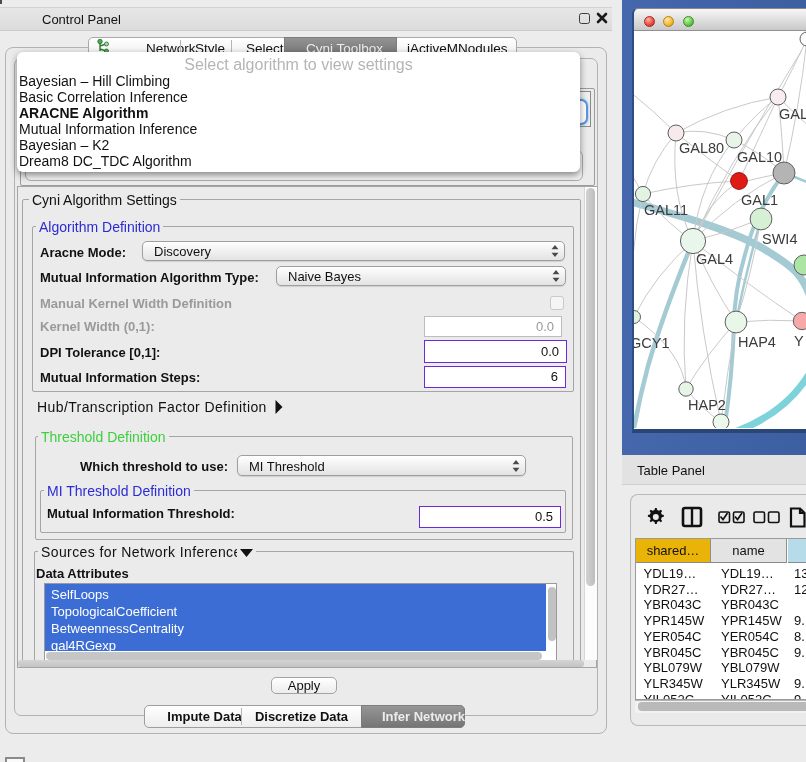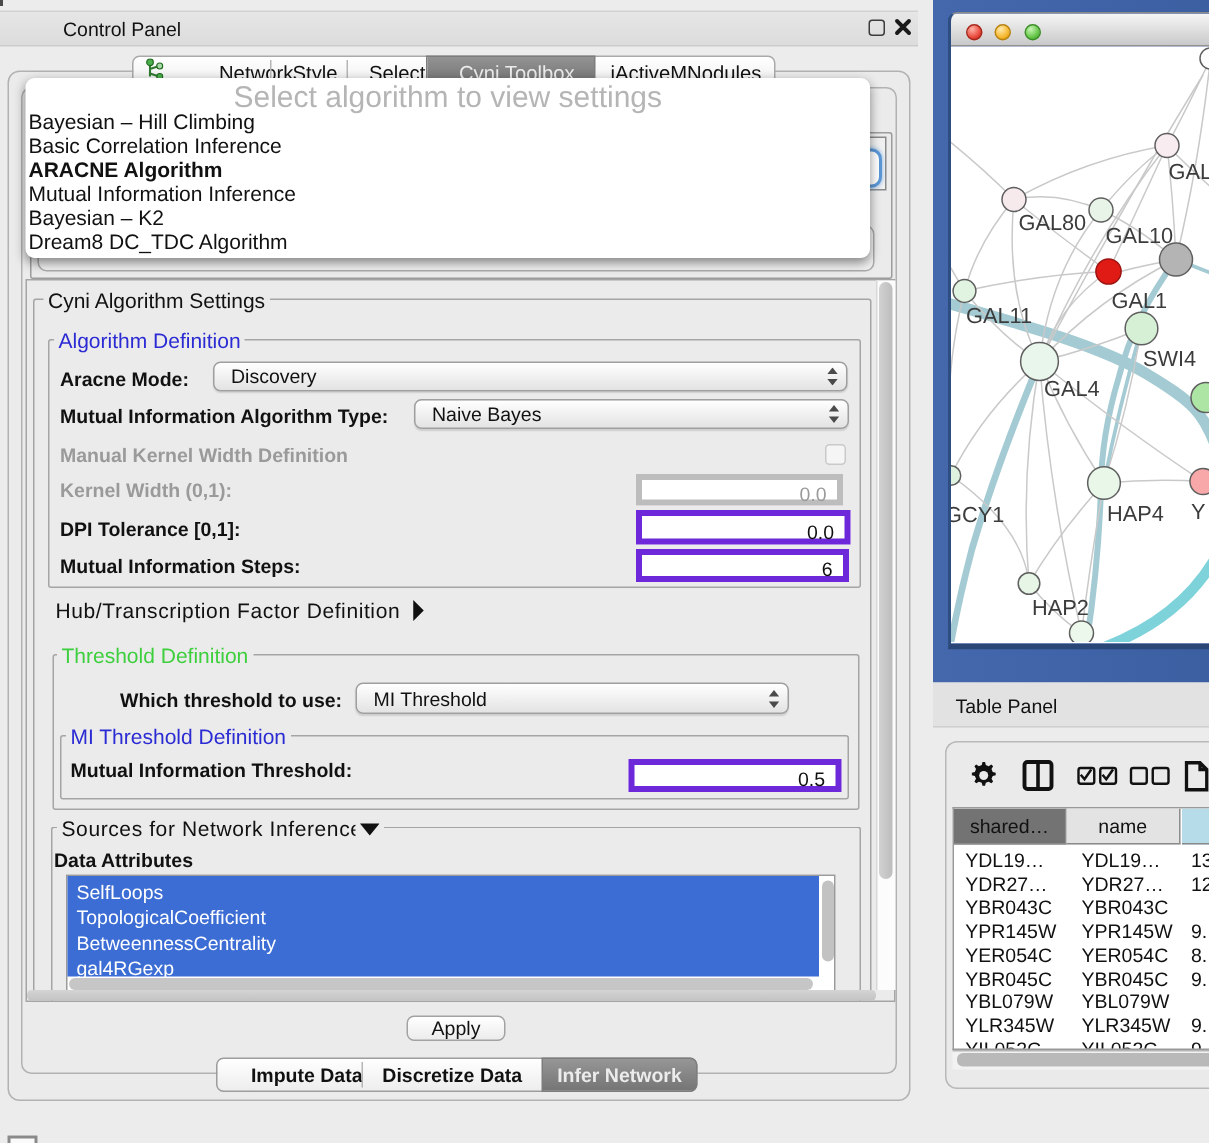--- a/index.html
+++ b/index.html
@@ -6,21 +6,21 @@
   body{width:806px;height:762px;overflow:hidden;position:relative;background:#ececec;
        font-family:"Liberation Sans",sans-serif;font-size:13px;color:#111;}
   .abs{position:absolute;}
   .abs span{white-space:nowrap;}
   .lbl{position:absolute;font-weight:bold;white-space:nowrap;}
   .combo{position:absolute;border:1px solid #9f9f9f;border-radius:5px;
          background:linear-gradient(#ffffff,#f2f2f2 45%,#e3e3e3);box-sizing:border-box;
          box-shadow:0 1px 1px rgba(0,0,0,0.12);}
   .combo .ct{position:absolute;left:11px;top:50%;transform:translateY(-50%);white-space:nowrap;}
   .combo .ar{position:absolute;right:5px;top:50%;transform:translateY(-50%);width:8px;height:12px;}
-  .tfield{position:absolute;background:#fff;border:4px solid #6d28d9;box-sizing:border-box;
+  .tfield{position:absolute;background:#fff;border:1px solid #6d28d9;box-sizing:border-box;
           text-align:right;padding-right:7px;line-height:19px;}
   .grp{position:absolute;border:1px solid #a5a5a5;border-radius:2px;box-sizing:border-box;}
   .gtitle{position:absolute;top:-8px;background:#ebebeb;padding:0 3px;white-space:nowrap;line-height:16px;font-size:14px;}
 </style>
 </head>
 <body>
 
 <div class="abs" style="left:0;top:0;width:2px;height:4px;background:#4a4a4a;"></div>
 <div class="abs" style="left:0;top:7px;width:612px;height:24px;background:linear-gradient(#e6e6e6,#dcdcdc);border-top:1px solid #d2d2d2;border-bottom:1px solid #cbcbcb;box-sizing:border-box;">
   <span style="position:absolute;left:9px;top:4px;margin-left:33px;">Control Panel</span>
@@ -138,27 +138,27 @@
 <div class="abs" style="left:18px;top:660px;width:566px;height:7px;background:linear-gradient(#d4d4d4,#c3c3c3);border-radius:3px;"></div>
 
 <div class="abs" style="left:271px;top:677px;width:66px;height:17px;border:1px solid #a3a3a3;border-radius:5px;background:linear-gradient(#ffffff,#ececec);box-sizing:border-box;text-align:center;line-height:15px;">Apply</div>
 
 <div class="abs" style="left:144px;top:705px;width:330px;height:23px;">
   <div class="abs" style="left:0;top:0;width:321px;height:23px;border:1px solid #9d9d9d;border-radius:5px;background:linear-gradient(#ffffff,#ededed);box-sizing:border-box;"></div>
   <div class="abs" style="left:217px;top:0;width:104px;height:23px;background:linear-gradient(#969696,#757575);border:1px solid #7d7d7d;border-radius:0 5px 5px 0;box-sizing:border-box;"></div>
   <span class="abs" style="left:12px;top:4px;width:97px;text-align:center;font-weight:bold;">Impute Data</span>
   <div class="abs" style="left:97px;top:3px;width:1px;height:17px;background:#b5b5b5;"></div>
   <span class="abs" style="left:98px;top:4px;width:119px;text-align:center;font-weight:bold;">Discretize Data</span>
-  <span class="abs" style="left:217px;top:4px;width:104px;text-align:center;font-weight:bold;color:#ececec;">Infer Network</span>
+  <span class="abs" style="left:217px;top:4px;width:104px;text-align:right;font-weight:bold;color:#ececec;">Infer Network</span>
 </div>
 
 <div class="abs" style="left:5px;top:757px;width:20px;height:14px;border:2px solid #8a8a8a;background:#fafafa;box-sizing:border-box;"></div>
 
 <div class="abs" style="left:17px;top:52px;width:563px;height:120px;background:#fff;border-radius:6px;box-shadow:0 3px 7px rgba(0,0,0,0.45);">
-  <div style="position:absolute;left:0;top:5px;width:100%;text-align:center;color:#b5b5b5;font-size:20px;line-height:16px;">Select algorithm to view settings</div>
+  <div style="position:absolute;left:0;top:5px;width:100%;text-align:center;color:#b5b5b5;font-size:16px;line-height:16px;">Select algorithm to view settings</div>
   <div style="position:absolute;left:2px;top:21px;font-size:14px;line-height:16px;">Bayesian – Hill Climbing</div>
   <div style="position:absolute;left:2px;top:37px;font-size:14px;line-height:16px;">Basic Correlation Inference</div>
   <div style="position:absolute;left:2px;top:53px;font-weight:bold;font-size:14px;line-height:16px;">ARACNE Algorithm</div>
   <div style="position:absolute;left:2px;top:69px;font-size:14px;line-height:16px;">Mutual Information Inference</div>
   <div style="position:absolute;left:2px;top:85px;font-size:14px;line-height:16px;">Bayesian – K2</div>
   <div style="position:absolute;left:2px;top:101px;font-size:14px;line-height:16px;">Dream8 DC_TDC Algorithm</div>
 </div>
 
 <div class="abs" style="left:622px;top:0;width:184px;height:455px;background:linear-gradient(90deg,#4568ad,#3c5fa2);"></div>
 
@@ -266,21 +266,21 @@
       <rect x="90.5" y="9" width="10.5" height="10.5" rx="1.5"></rect>
       <rect x="111" y="9" width="10.5" height="10.5" rx="1.5"></rect>
       <rect x="125.5" y="9" width="10.5" height="10.5" rx="1.5"></rect>
     </g>
     <path d="M77.5 13.5 l2.5 3 4.5-6.5" stroke="#111" stroke-width="1.7" fill="none"></path>
     <path d="M92 13.5 l2.5 3 4.5-6.5" stroke="#111" stroke-width="1.7" fill="none"></path>
     <path d="M148 5.5 h9 l4.5 4.5 v13.5 h-13.5 z M157 5.5 v4.5 h4.5" fill="none" stroke="#111" stroke-width="2.2"></path>
   </svg>
 
   <div style="position:absolute;left:4px;top:43px;width:172px;height:162px;background:#fff;border:1px solid #9a9a9a;border-right:none;box-sizing:border-box;overflow:hidden;">
-    <div style="position:absolute;left:0;top:0;width:75px;height:24px;background:#737373;border-right:1px solid #8f8f8f;border-bottom:1px solid #8a8a8a;box-sizing:border-box;text-align:center;line-height:23px;">shared…</div>
+    <div style="position:absolute;left:0;top:0;width:75px;height:24px;background:#eab308;border-right:1px solid #8f8f8f;border-bottom:1px solid #8a8a8a;box-sizing:border-box;text-align:center;line-height:23px;">shared…</div>
     <div style="position:absolute;left:75px;top:0;width:76px;height:24px;background:#e3e3e3;border-right:1px solid #8f8f8f;border-bottom:1px solid #8a8a8a;box-sizing:border-box;text-align:center;line-height:23px;">name</div>
     <div style="position:absolute;left:152px;top:0;width:24px;height:24px;background:#b6dbe9;border-bottom:1px solid #8a8a8a;box-sizing:border-box;"></div>
     <div style="position:absolute;left:7.5px;top:27px;line-height:15.7px;">YDL19…<br>YDR27…<br>YBR043C<br>YPR145W<br>YER054C<br>YBR045C<br>YBL079W<br>YLR345W<br>YIL052C</div>
     <div style="position:absolute;left:85px;top:27px;line-height:15.7px;">YDL19…<br>YDR27…<br>YBR043C<br>YPR145W<br>YER054C<br>YBR045C<br>YBL079W<br>YLR345W<br>YIL052C</div>
     <div style="position:absolute;left:158px;top:27px;line-height:15.7px;">13<br>12<br><br>9.<br>8.<br>9.<br><br>9.<br>9.</div>
   </div>
   <div style="position:absolute;left:4px;top:205px;width:172px;height:13px;background:#f2f2f2;border-top:1px solid #b5b5b5;box-sizing:border-box;"></div>
   <div style="position:absolute;left:7px;top:207px;width:169px;height:8.5px;background:#b9b9b9;border-radius:4px 0 0 4px;"></div>
 </div>
 

